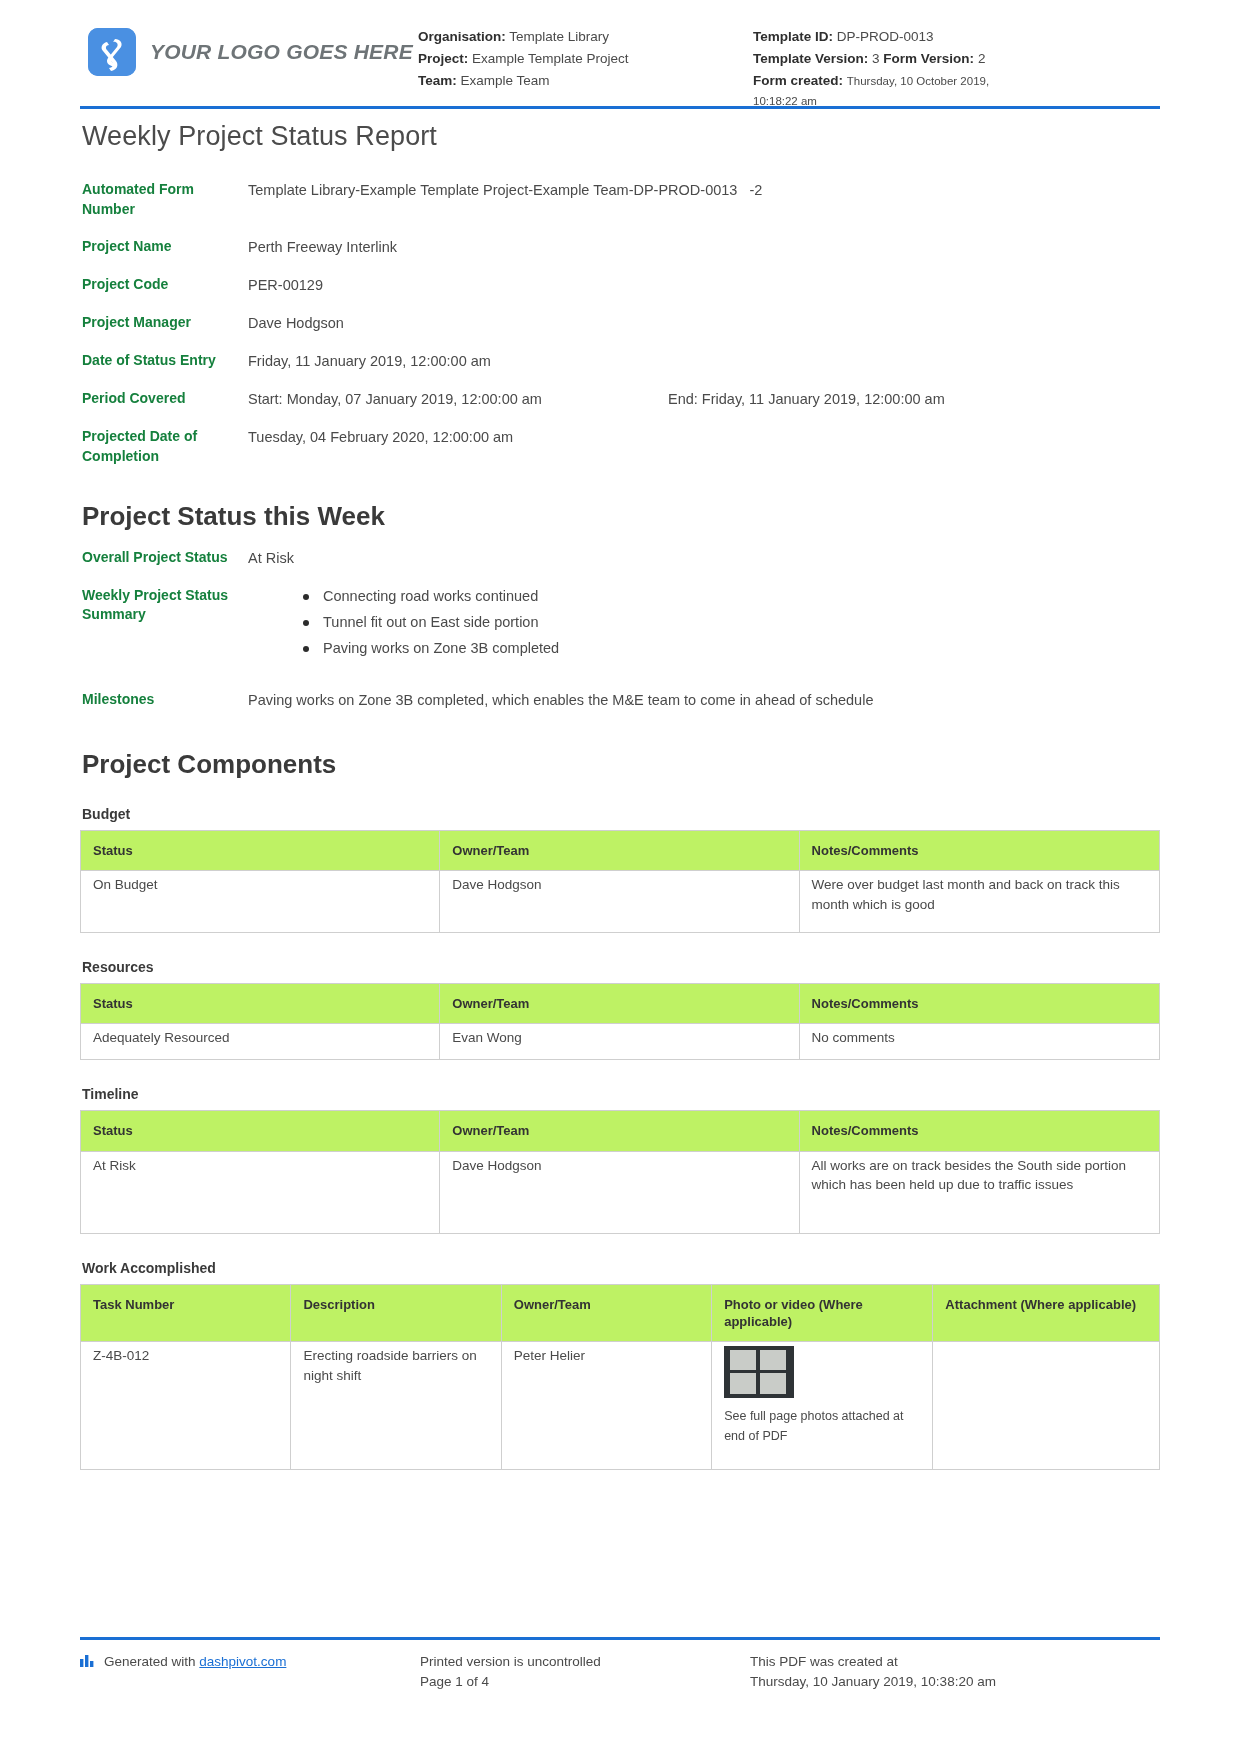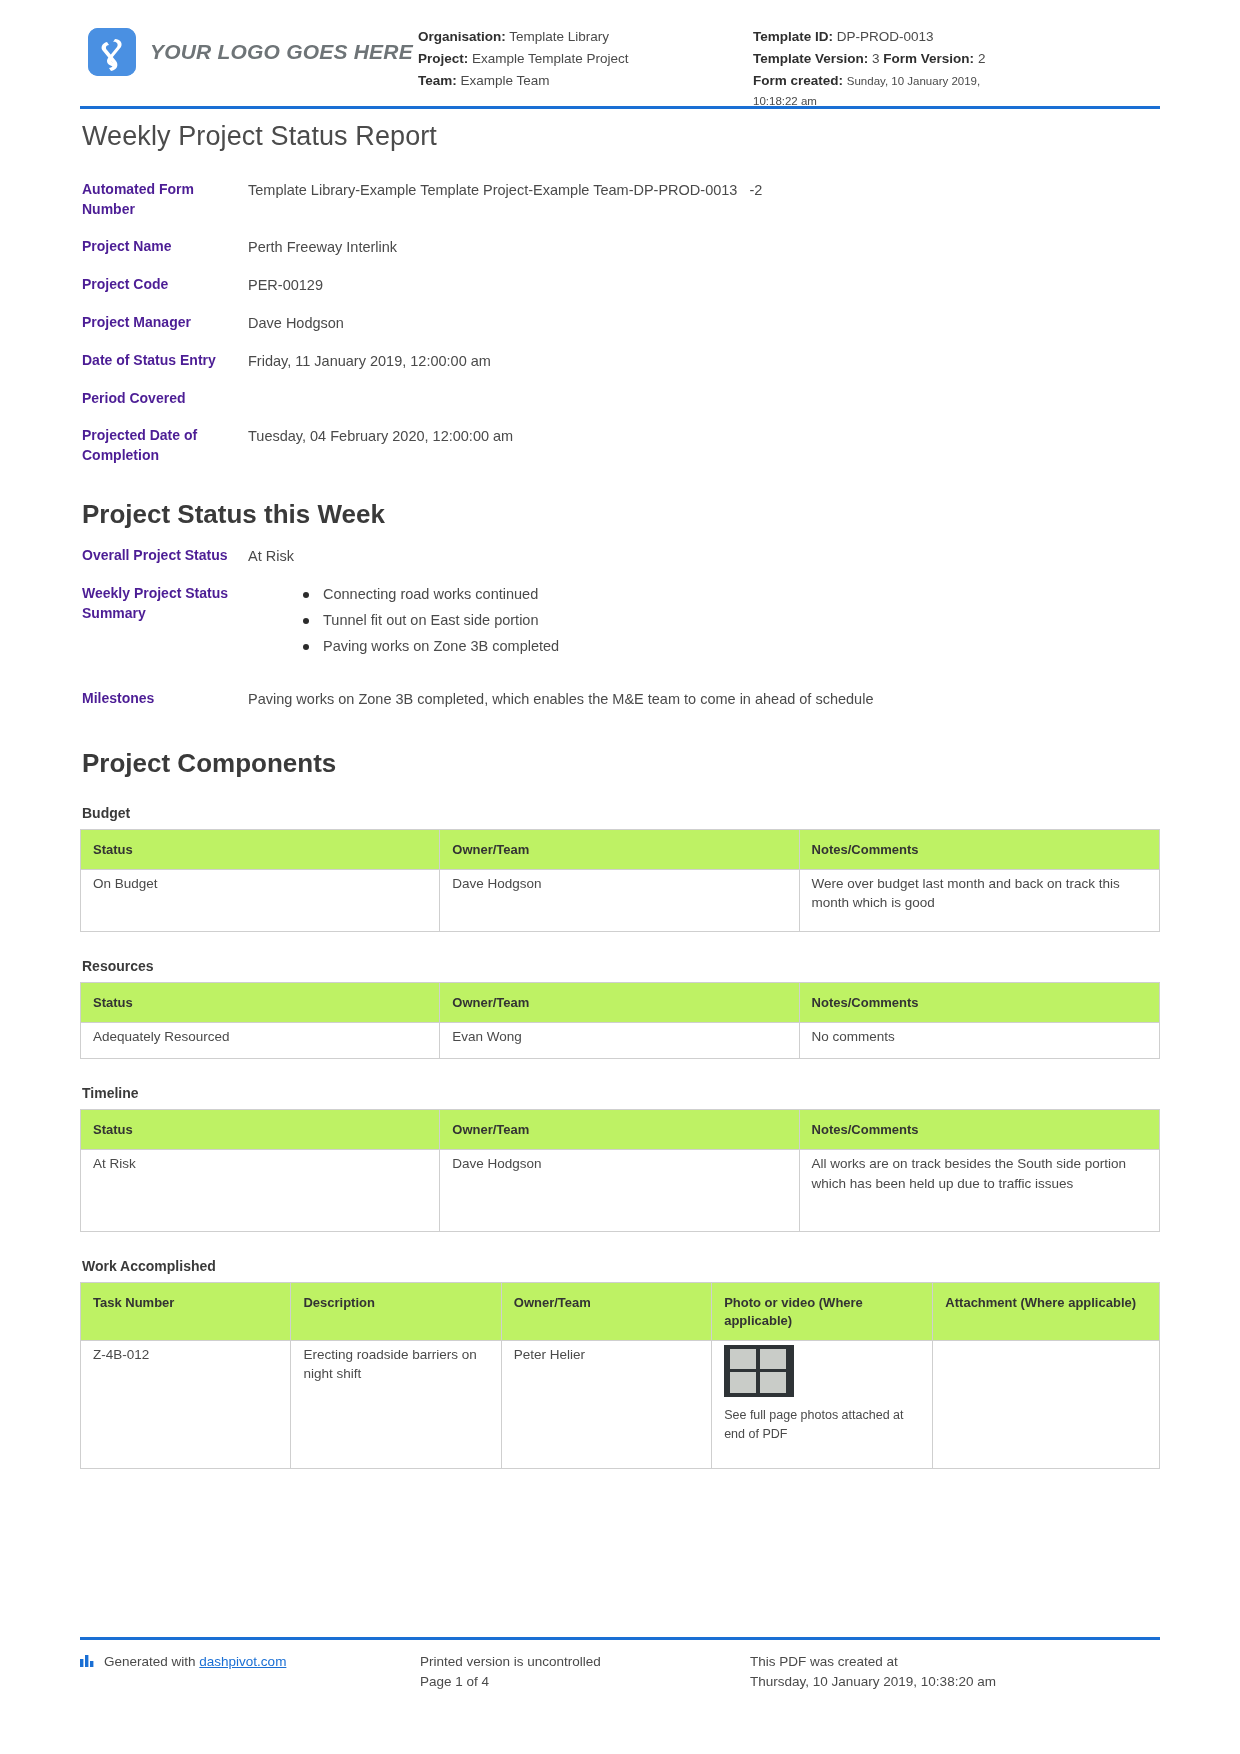--- a/index.html
+++ b/index.html
@@ -89,21 +89,21 @@
   
   .field-row {
     display: flex;
     align-items: flex-start;
     margin-bottom: 17px;
   }
   .field-label {
     flex: 0 0 168px;
     font-size: 14px;
     font-weight: bold;
-    color: #4c1d95;
+    color: #15803d;
     line-height: 1.42;
     padding-left: 2px;
   }
   .field-value {
     flex: 1 1 auto;
     font-size: 14.5px;
     color: #4a4a4a;
     line-height: 1.45;
   }
   .value-split { display: flex; }
@@ -245,21 +245,21 @@
         <span>DP-PROD-0013</span>
       </div>
       <div>
         <b>Template Version:</b>
         <span>3</span>
         <b>Form Version:</b>
         <span>2</span>
       </div>
       <div>
         <b>Form created:</b>
-        <span class="meta-small">Sunday, 10 January 2019,</span>
+        <span class="meta-small">Thursday, 10 October 2019,</span>
       </div>
       <div class="meta-small">10:18:22 am</div>
     </div>
   </div>
 
   <div class="rule-blue"></div>
 
   <div class="content">
 
     <h1 class="doc-title">Weekly Project Status Report</h1>
@@ -287,20 +287,26 @@
       <div class="field-value">Dave Hodgson</div>
     </div>
 
     <div class="field-row">
       <div class="field-label">Date of Status Entry</div>
       <div class="field-value">Friday, 11 January 2019, 12:00:00 am</div>
     </div>
 
     <div class="field-row">
       <div class="field-label">Period Covered</div>
+      <div class="field-value">
+        <div class="value-split">
+          <span class="start">Start: Monday, 07 January 2019, 12:00:00 am</span>
+          <span class="end">End: Friday, 11 January 2019, 12:00:00 am</span>
+        </div>
+      </div>
     </div>
 
     <div class="field-row">
       <div class="field-label">Projected Date of Completion</div>
       <div class="field-value">Tuesday, 04 February 2020, 12:00:00 am</div>
     </div>
 
     <h2 class="sec-title">Project Status this Week</h2>
 
     <div class="field-row">

